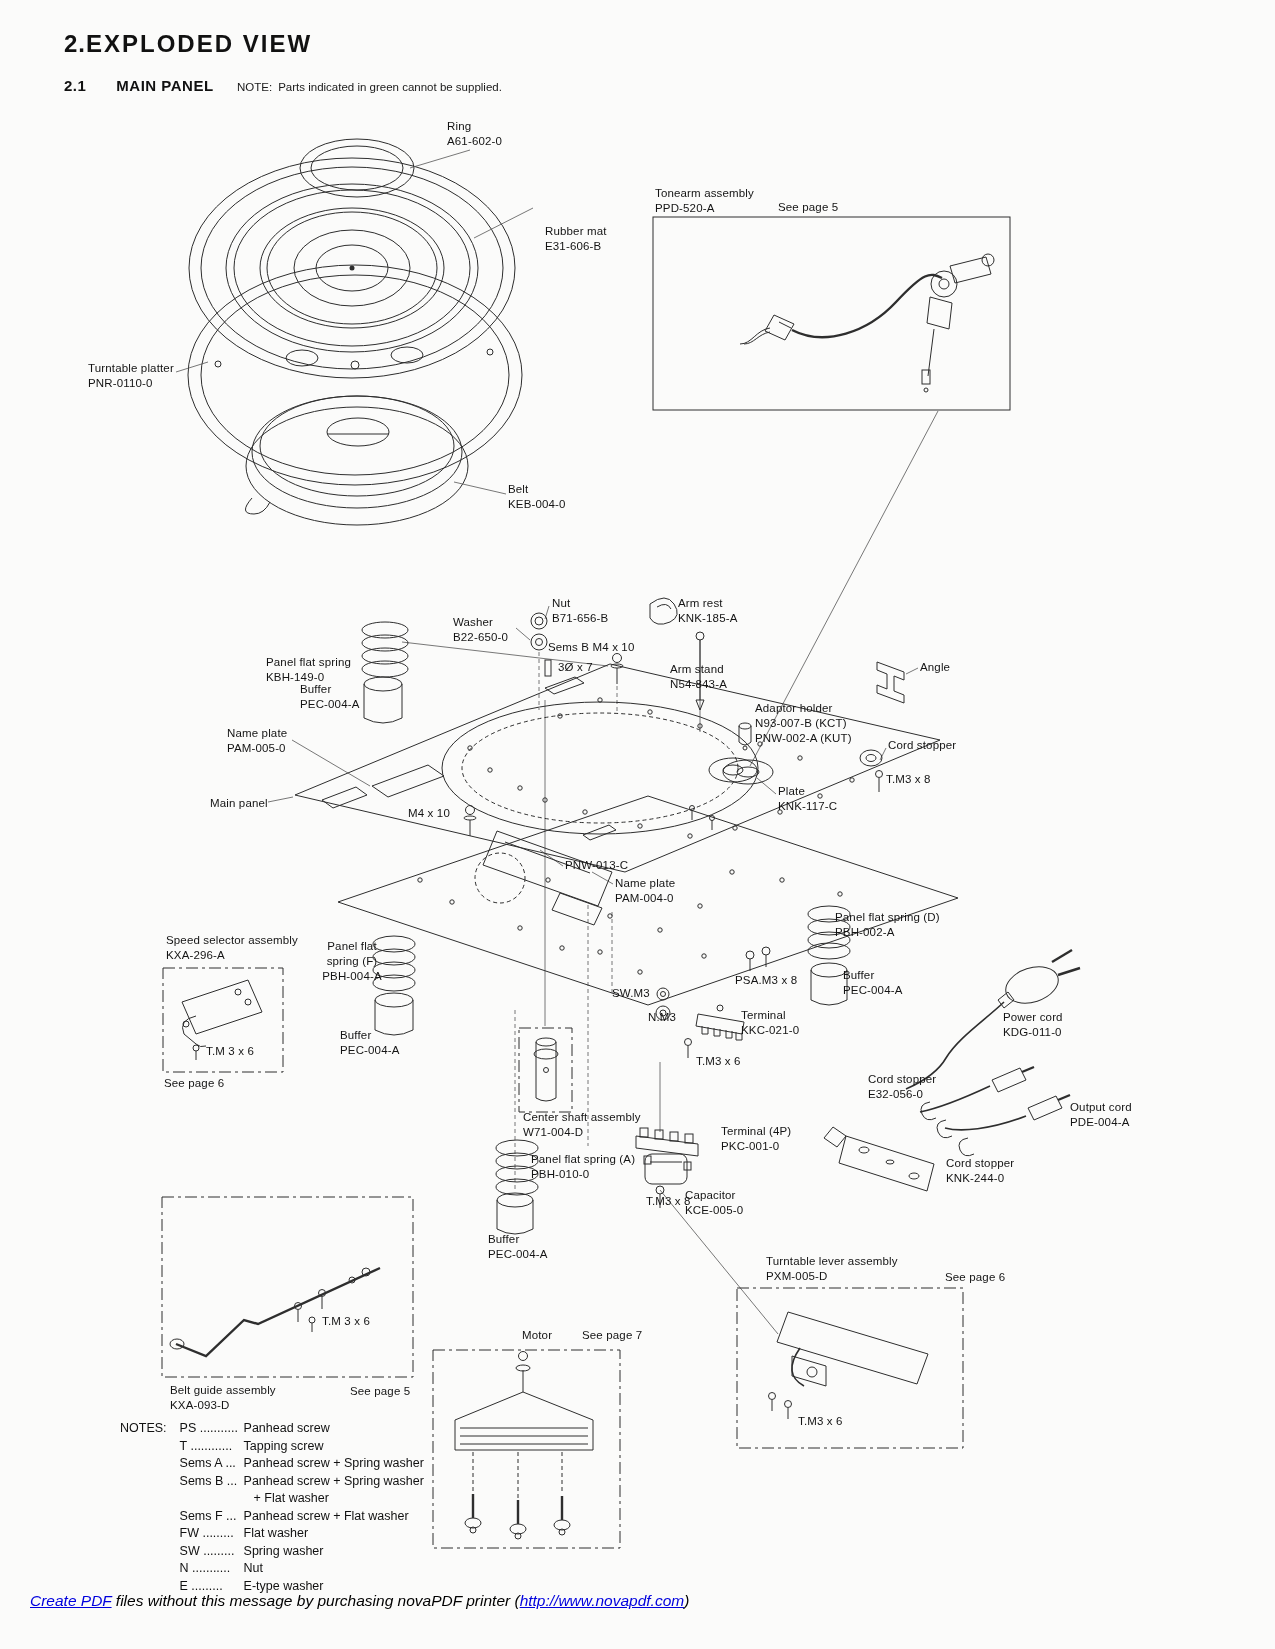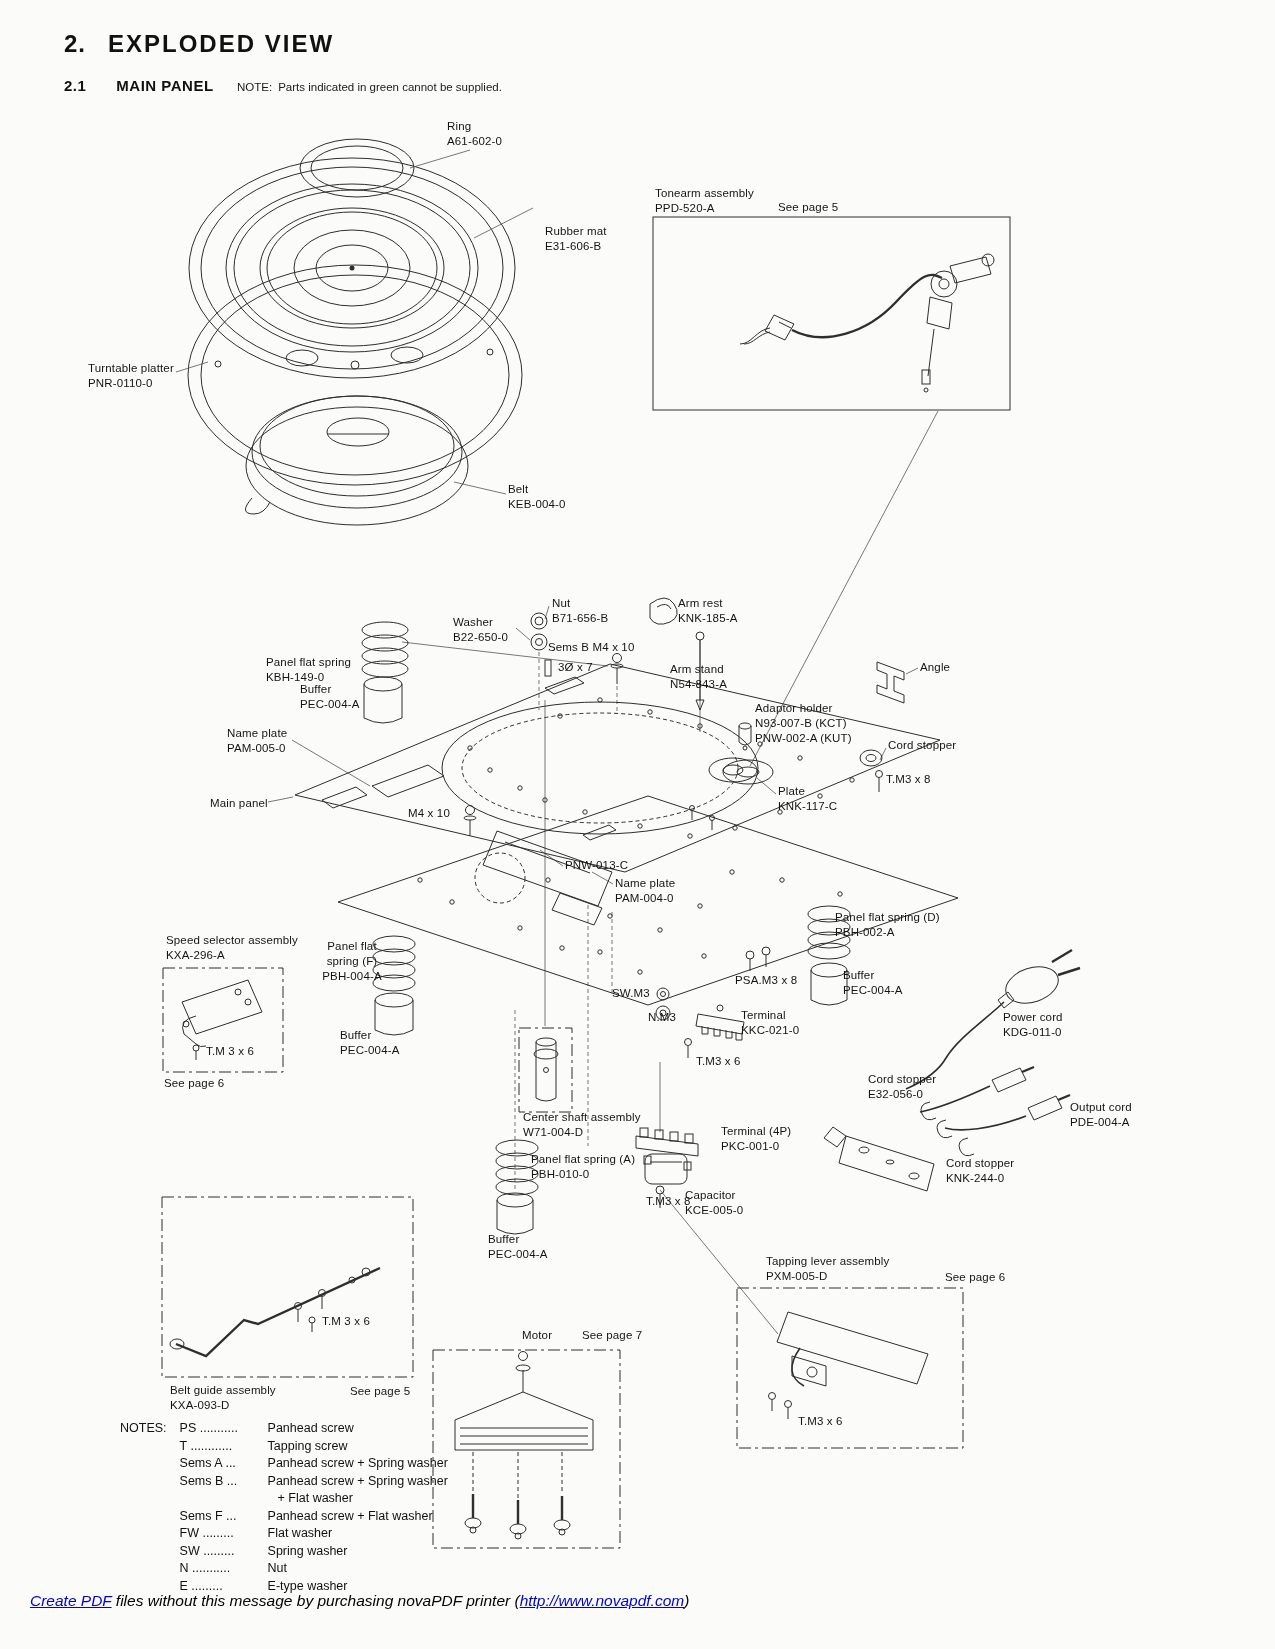--- a/index.html
+++ b/index.html
@@ -1,38 +1,38 @@
 <!DOCTYPE html>
 <html><head>
 <meta charset="utf-8">
 <style>
   html,body{margin:0;padding:0;}
   body{width:1275px;height:1649px;position:relative;background:#fbfbfa;overflow:hidden;
        font-family:"Liberation Sans",sans-serif;color:#151515;}
   .hdr1{position:absolute;left:64px;top:30px;font-size:24px;font-weight:bold;letter-spacing:1px;color:#111;}
-  .hdr1 .t{margin-left:22px;letter-spacing:2px;}
+  .hdr1 .t{letter-spacing:2px;}
   .hdr2{position:absolute;left:64px;top:77px;font-size:15px;font-weight:bold;color:#111;letter-spacing:.5px;}
   .hdr2 .t{margin-left:30px;}
   .note{position:absolute;left:237px;top:81px;font-size:11.5px;font-weight:normal;color:#1a1a1a;}
   .note b{font-weight:normal;margin-right:6px;}
   svg.art{position:absolute;left:0;top:0;z-index:0;}
   svg.art *{stroke:#2e2e2e;fill:none;stroke-width:1;}
   svg.art .dot{fill:#2e2e2e;stroke:none;}
   svg.art .dash{stroke-dasharray:4 3;}
   svg.art .dd{stroke-dasharray:12 4 3 4;}
   svg.art .thin{stroke:#555;stroke-width:.8;}
   svg.art .thk{stroke-width:2.4;}
   svg.art .md{stroke-width:1.6;}
   #labels{position:absolute;left:0;top:0;z-index:2;}
   .plabel{position:absolute;font-size:11.5px;line-height:15px;white-space:nowrap;letter-spacing:.15px;color:#141414;}
   .plabel.center{transform:translateX(-50%);text-align:center;}
   .notes{position:absolute;left:120px;top:1420px;z-index:2;display:flex;font-size:12.5px;line-height:17.5px;color:#111;}
   .notes .nh{margin-right:13px;white-space:nowrap;}
   .nrow{display:flex;}
-  .nab{width:88px;white-space:nowrap;}
+  .nab{width:64px;white-space:nowrap;}
   .nds div.l2{padding-left:10px;}
   .footer{position:absolute;left:30px;top:1592px;z-index:2;font-size:15.5px;color:#000;white-space:nowrap;font-style:italic;}
   .footer a{color:#0000dd;text-decoration:underline;cursor:pointer;}
 </style>
 </head>
 <body>
 
 <div class="hdr1">
   <span>2.</span><span class="t">EXPLODED VIEW</span>
 </div>
@@ -580,21 +580,21 @@
       <div>KNK-244-0</div>
     </div>
     <div class="plabel" style="left: 646px; top: 1194px;">
       <div>T.M3 x 8</div>
     </div>
     <div class="plabel" style="left: 488px; top: 1232px;">
       <div>Buffer</div>
       <div>PEC-004-A</div>
     </div>
     <div class="plabel" style="left: 766px; top: 1254px;">
-      <div>Tapping lever assembly</div>
+      <div>Turntable lever assembly</div>
       <div>PXM-005-D</div>
     </div>
     <div class="plabel" style="left: 945px; top: 1270px;">
       <div>See page 6</div>
     </div>
     <div class="plabel" style="left: 322px; top: 1314px;">
       <div>T.M 3 x 6</div>
     </div>
     <div class="plabel" style="left: 522px; top: 1328px;">
       <div>Motor</div>

